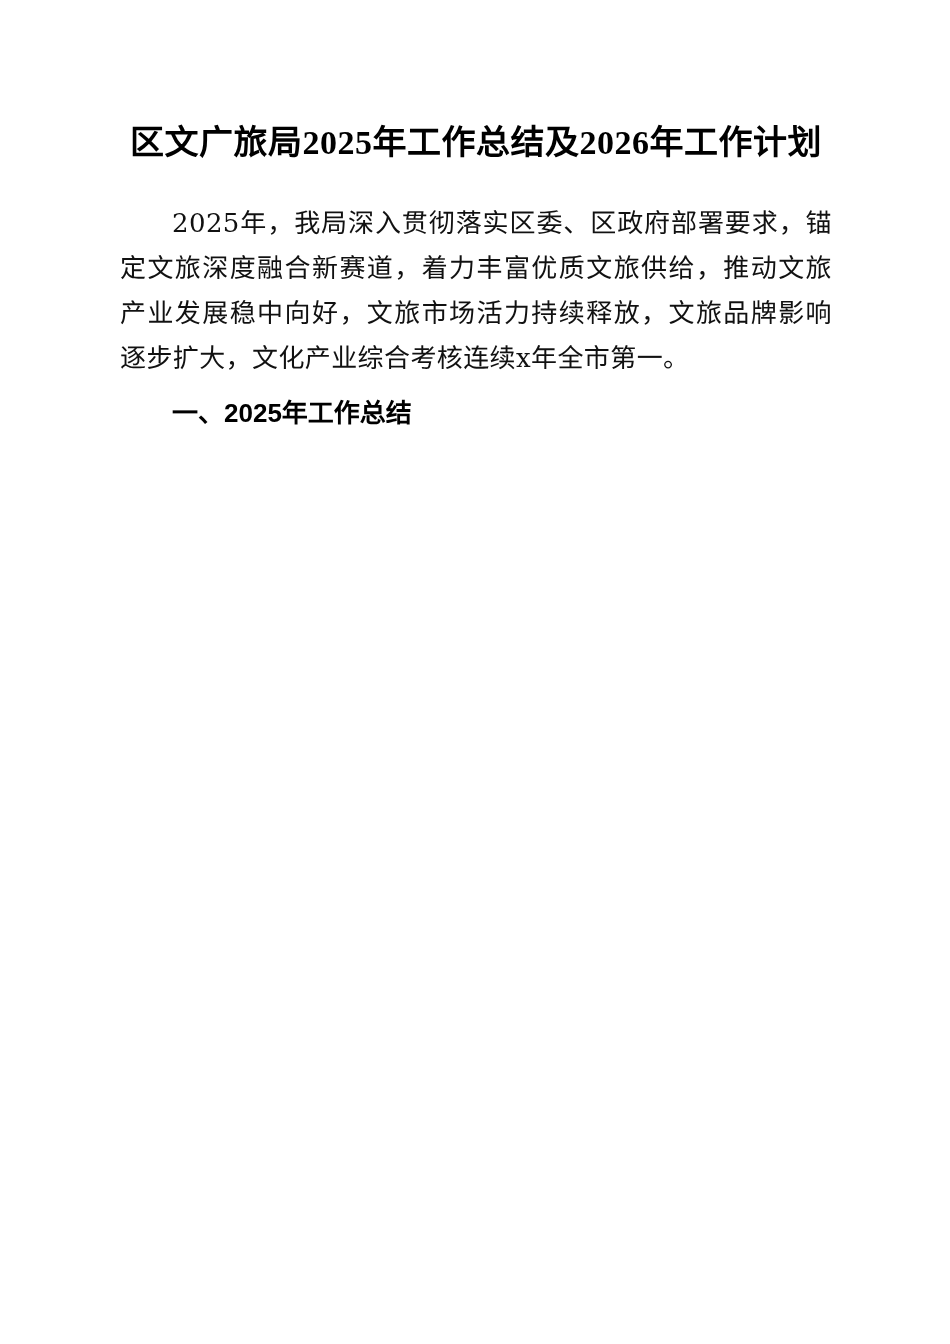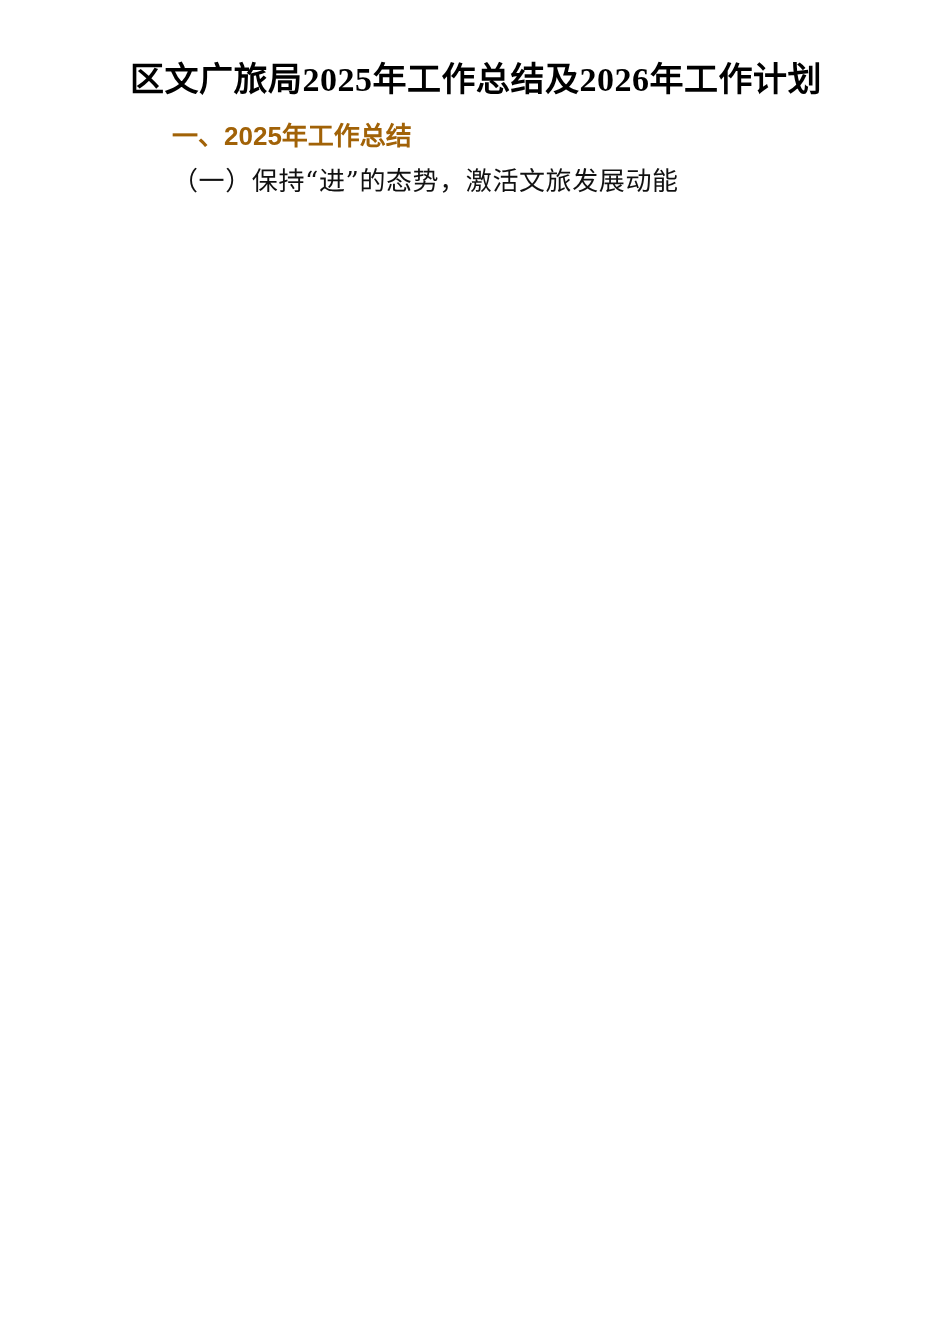--- a/index.html
+++ b/index.html
@@ -22,38 +22,38 @@
   .doc-body {
     position: absolute;
     left: 120px;
     top: 0;
     width: 712px;
   }
 
   
   .doc-title {
     margin: 0;
-    padding-top: 56px;
+    padding-top: 119px;
     font-family: "Liberation Serif", "DejaVu Serif", serif;
     font-weight: bold;
     font-size: 34px;
     line-height: 48px;
     text-align: center;
     color: #000000;
     letter-spacing: 0.5px;
   }
 
   
   .heading-1 {
     margin: 0;
     font-family: "Liberation Sans", "DejaVu Sans", sans-serif;
     font-weight: bold;
     font-size: 26px;
     line-height: 45px;
-    color: #a16207;
+    color: #000000;
     text-indent: 52px;
     text-align: left;
   }
 
   
   .heading-2 {
     margin: 0;
     font-family: "DejaVu Serif", "Liberation Serif", serif;
     font-weight: normal;
     font-size: 26px;
@@ -90,22 +90,22 @@
 </style>
 </head>
 <body>
 
 <div class="page">
 
   <div class="doc-body">
 
     <h1 class="doc-title">区文广旅局2025年工作总结及2026年工作计划</h1>
 
+    <p class="body-para lead-gap">2025年，我局深入贯彻落实区委、区政府部署要求，锚定文旅深度融合新赛道，着力丰富优质文旅供给，推动文旅产业发展稳中向好，文旅市场活力持续释放，文旅品牌影响逐步扩大，文化产业综合考核连续x年全市第一。</p>
 
     <h2 class="heading-1 h1-gap">一、2025年工作总结</h2>
 
-    <h3 class="heading-2">（一）保持“进”的态势，激活文旅发展动能</h3>
 
 
 
   </div>
 
 </div>
 
 </body></html>

